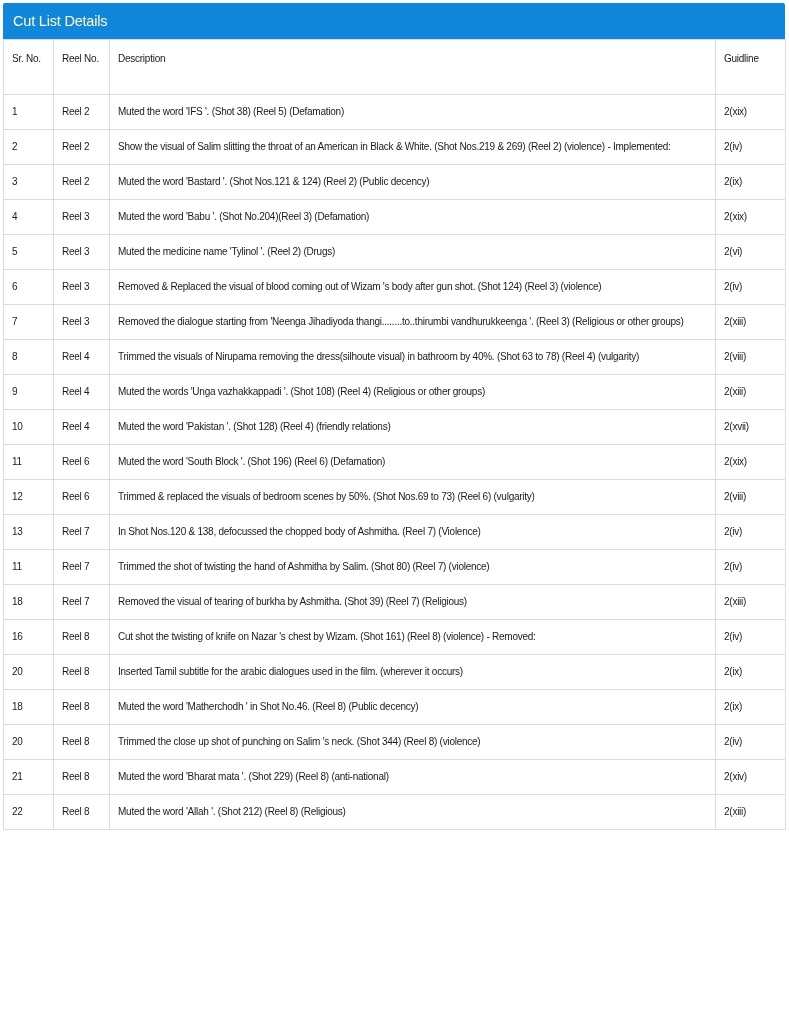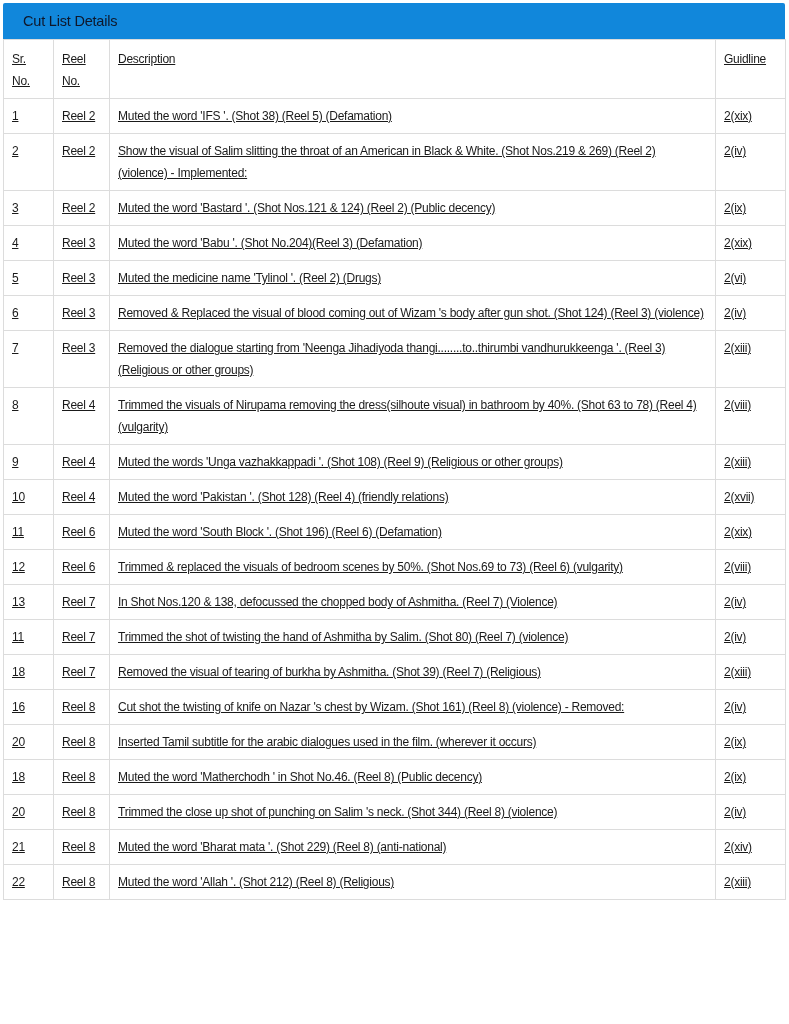--- a/index.html
+++ b/index.html
@@ -15,36 +15,35 @@
       color: #1a1a1a;
     }
     .panel {
       position: absolute;
       left: 3px;
       top: 3px;
       width: 782px;
     }
     .panel-header {
       background: #1187db;
-      color: #0f172a;
+      color: #fef9c3;
       height: 36px;
       line-height: 36px;
-      padding-left: 20px;
+      padding-left: 10px;
       font-size: 14.5px;
       letter-spacing: -0.2px;
       border-top-left-radius: 2px;
       border-top-right-radius: 2px;
     }
     table.cut-table {
       border-collapse: collapse;
       width: 782px;
       table-layout: fixed;
-      font-size: 12px;
+      font-size: 10px;
       letter-spacing: -0.25px;
-      text-decoration: underline;
     }
     table.cut-table td, table.cut-table th {
       border: 1px solid #dcdcdc;
       padding: 9px 8px 8px 8px;
       vertical-align: top;
       line-height: 22px;
       font-weight: normal;
       text-align: left;
     }
     table.cut-table th {
@@ -129,21 +128,21 @@
         </tr>
         <tr class="row">
           <td>8</td>
           <td>Reel 4</td>
           <td class="desc">Trimmed the visuals of Nirupama removing the dress(silhoute visual) in bathroom by 40%. (Shot 63 to 78) (Reel 4) (vulgarity)</td>
           <td>2(viii)</td>
         </tr>
         <tr class="row">
           <td>9</td>
           <td>Reel 4</td>
-          <td class="desc">Muted the words 'Unga vazhakkappadi '. (Shot 108) (Reel 9) (Religious or other groups)</td>
+          <td class="desc">Muted the words 'Unga vazhakkappadi '. (Shot 108) (Reel 4) (Religious or other groups)</td>
           <td>2(xiii)</td>
         </tr>
         <tr class="row">
           <td>10</td>
           <td>Reel 4</td>
           <td class="desc">Muted the word 'Pakistan '. (Shot 128) (Reel 4) (friendly relations)</td>
           <td>2(xvii)</td>
         </tr>
         <tr class="row">
           <td>11</td>

